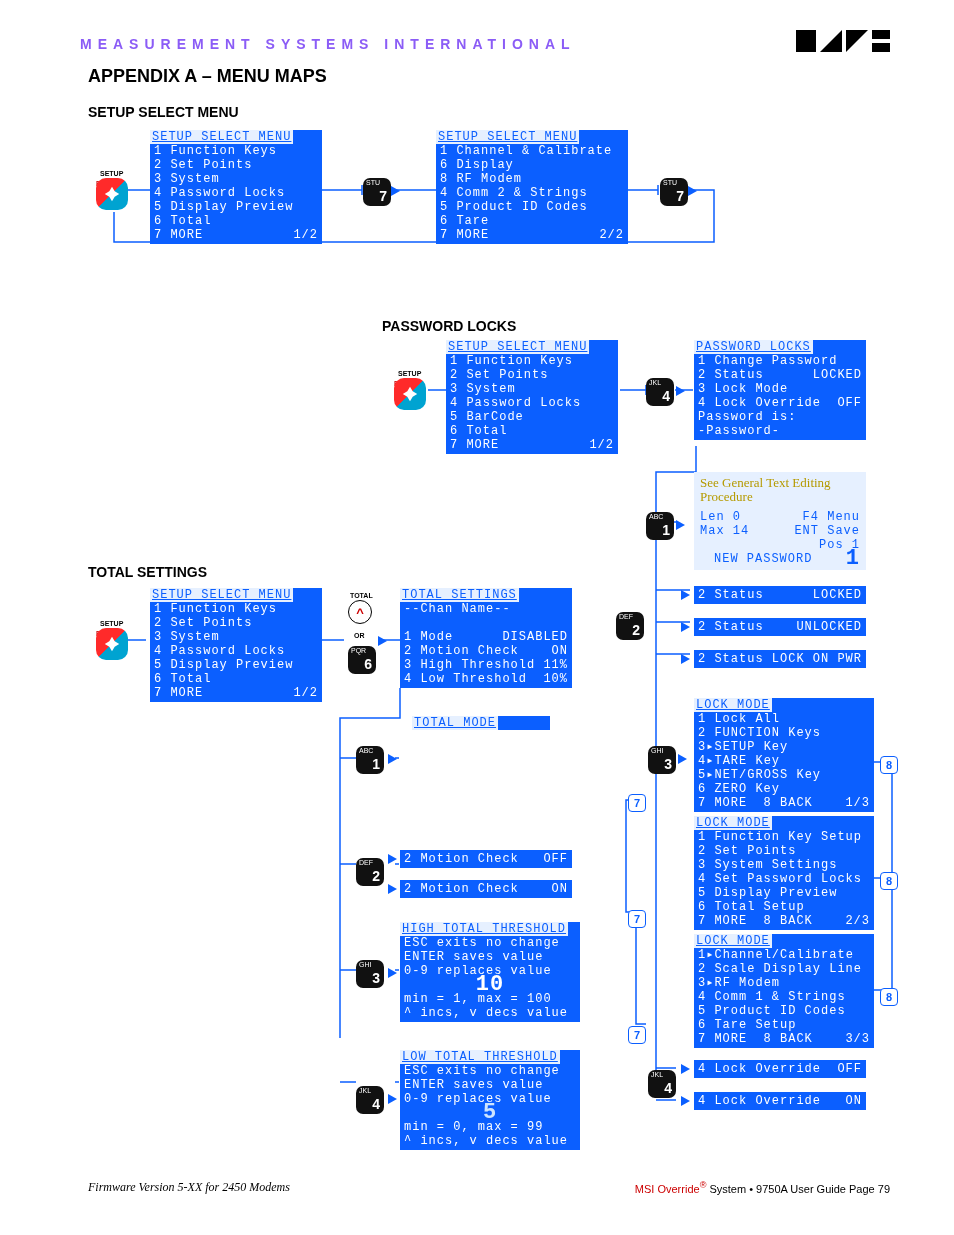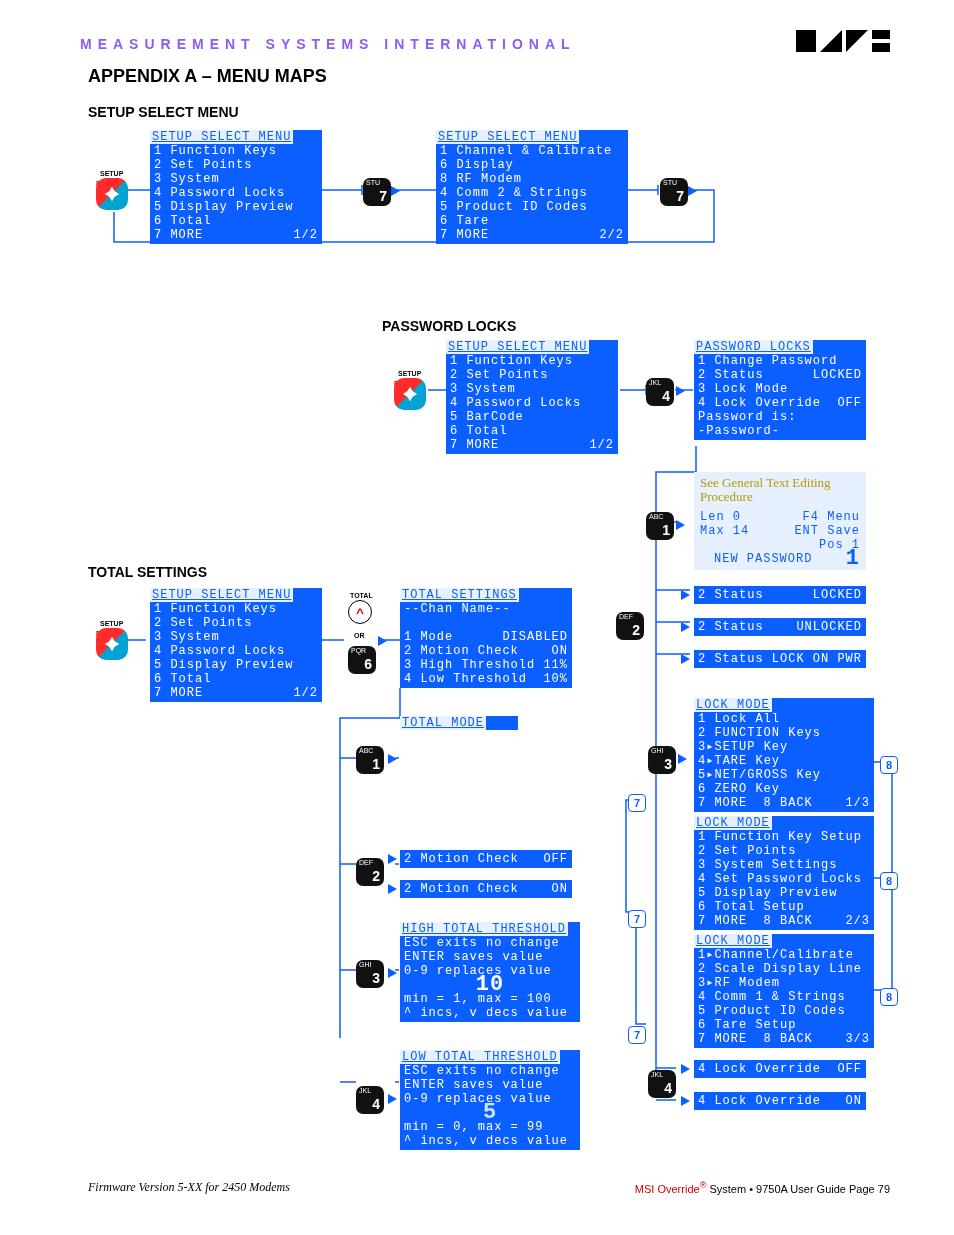--- a/index.html
+++ b/index.html
@@ -420,21 +420,21 @@
   <div class="body">
     <div>--Chan Name--</div>
     <div>&nbsp;</div>
     <div class="row"><span>1 Mode</span><span>DISABLED</span></div>
     <div class="row"><span>2 Motion Check</span><span>ON</span></div>
     <div class="row"><span>3 High Threshold</span><span>11%</span></div>
     <div class="row"><span>4 Low Threshold</span><span>10%</span></div>
   </div>
 </div>
 
-<div class="screen" style="left:400px; top:716px; width:118px">
+<div class="screen" style="left:412px; top:716px; width:138px">
   <span class="title">TOTAL MODE</span>
 </div>
 <div class="key" style="left:356px; top:746px">
     <span class="sup">ABC</span>
     <span>1</span>
   </div>
 <div class="tri" style="left:388px; top:754px"></div>
 
 <div class="slim" style="left:400px; top:850px">
     <span>2 Motion Check</span>

